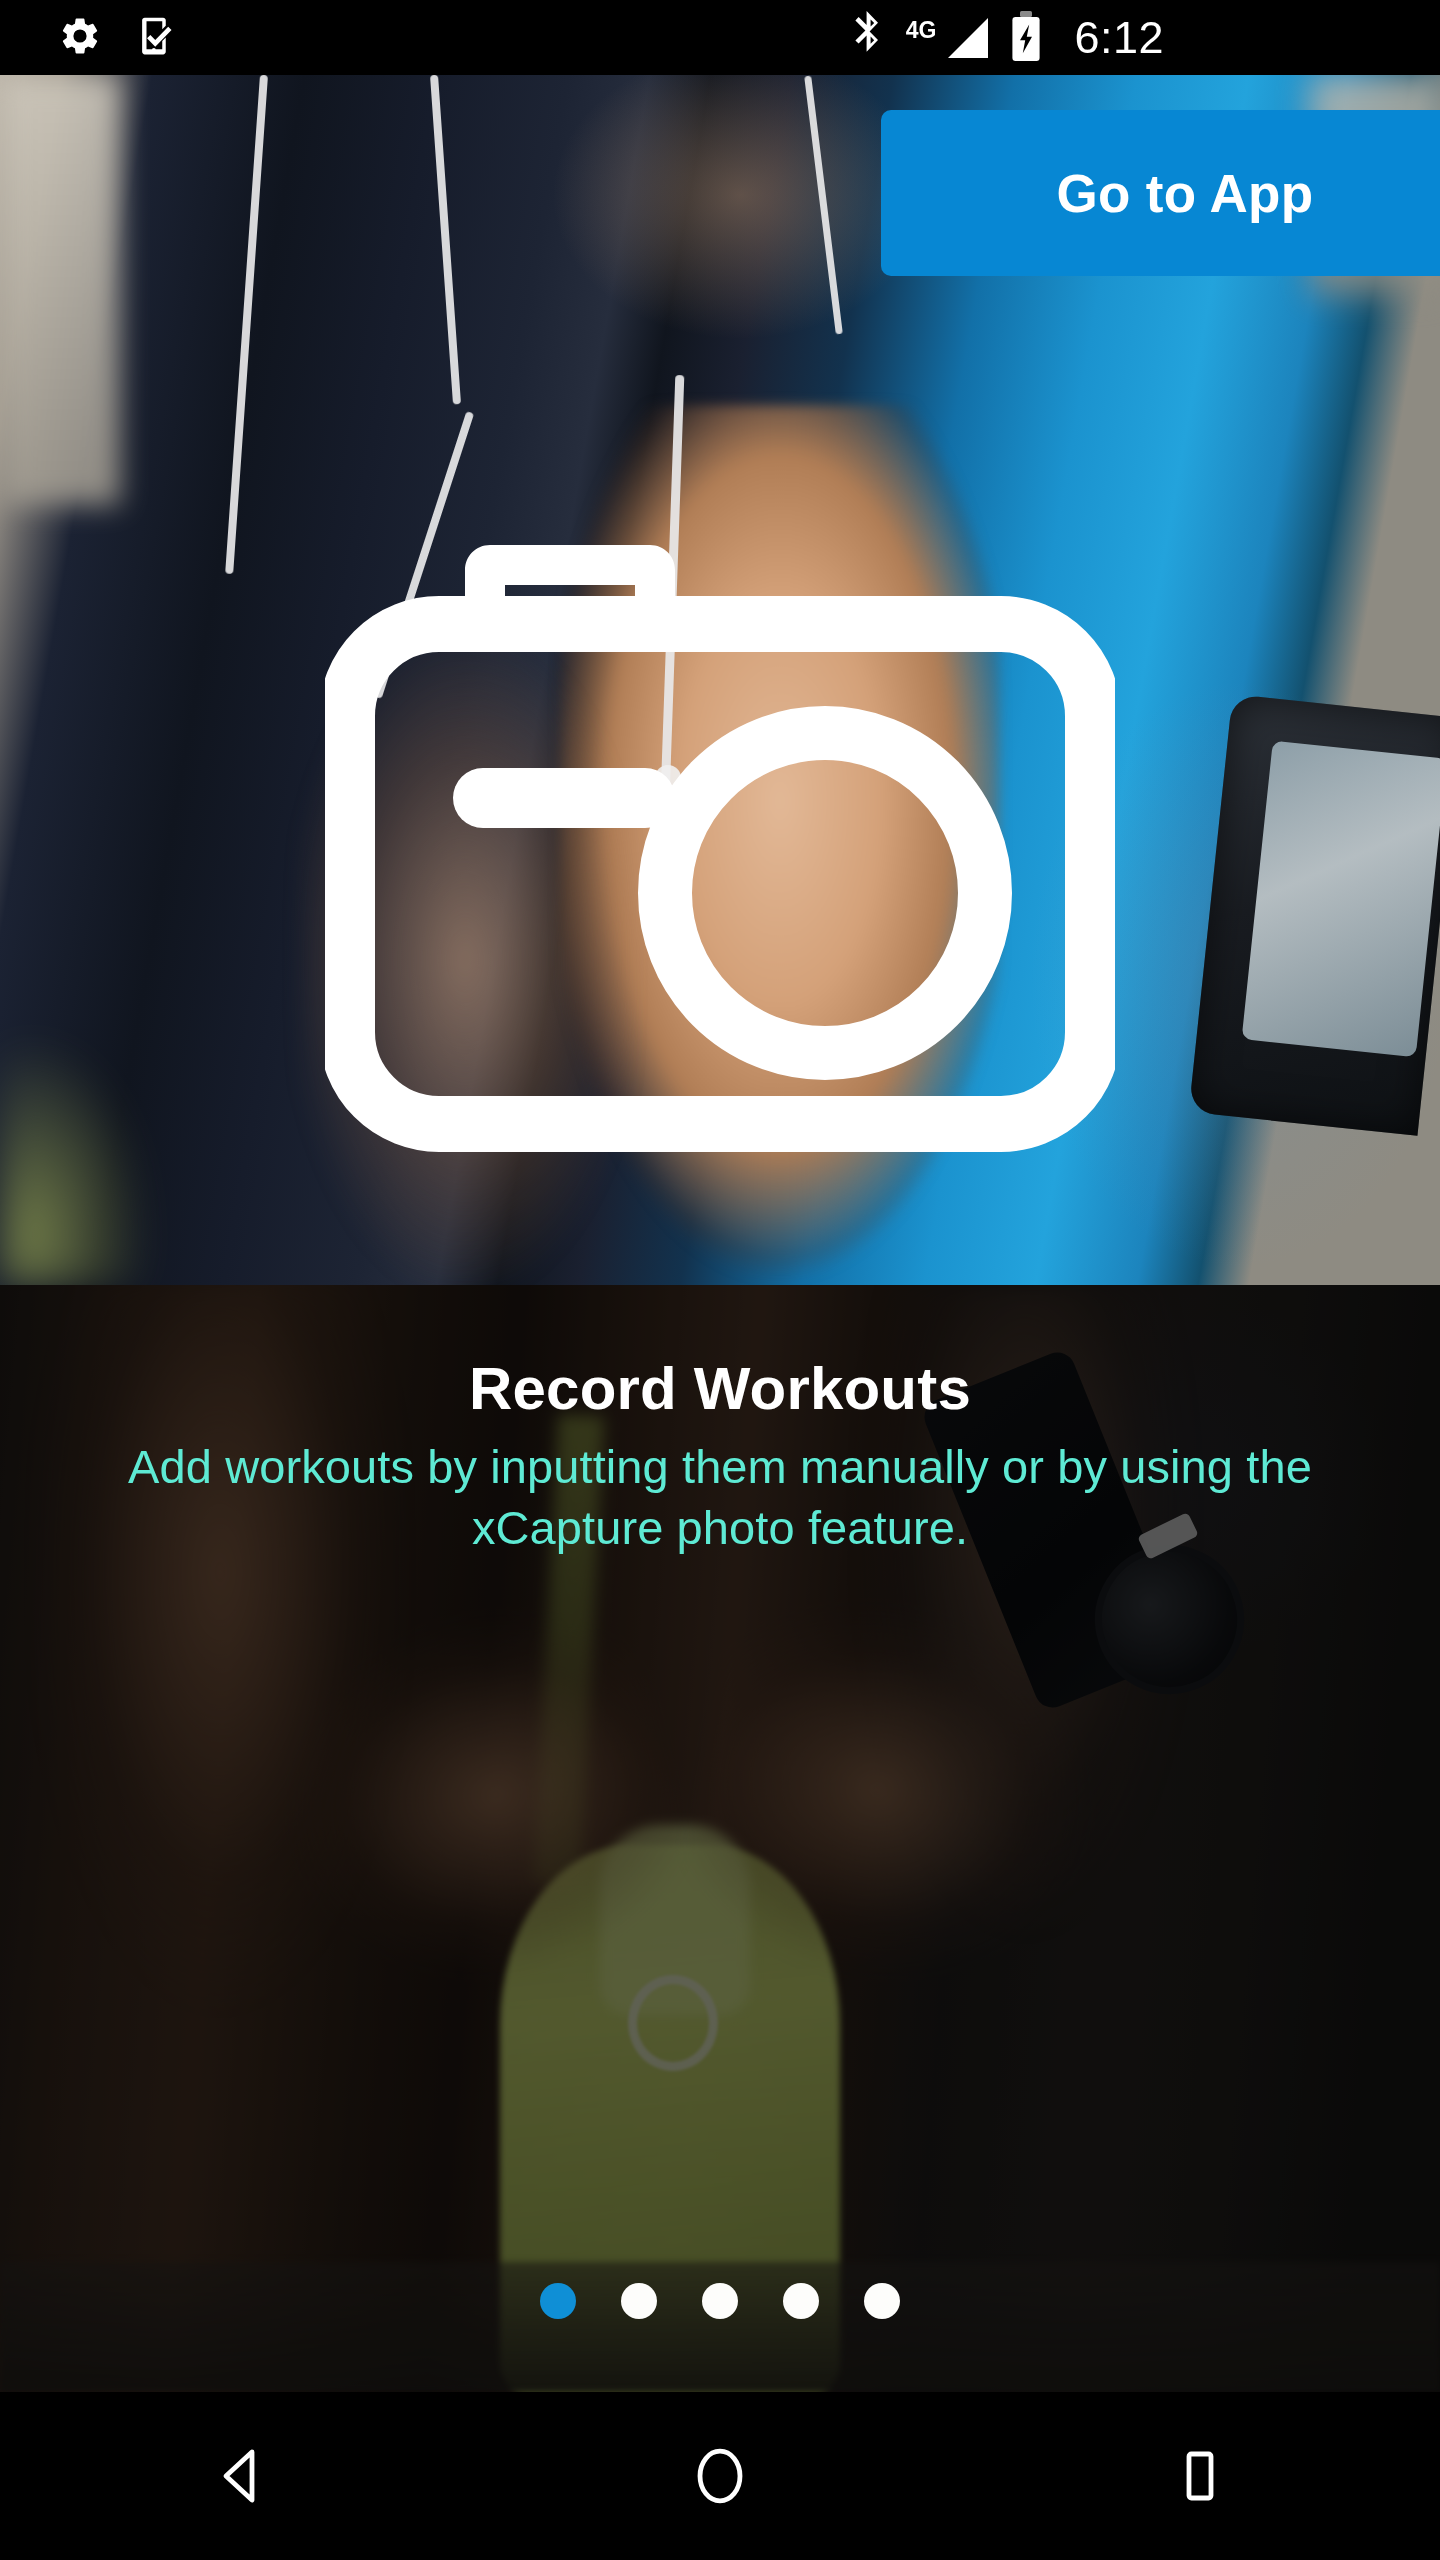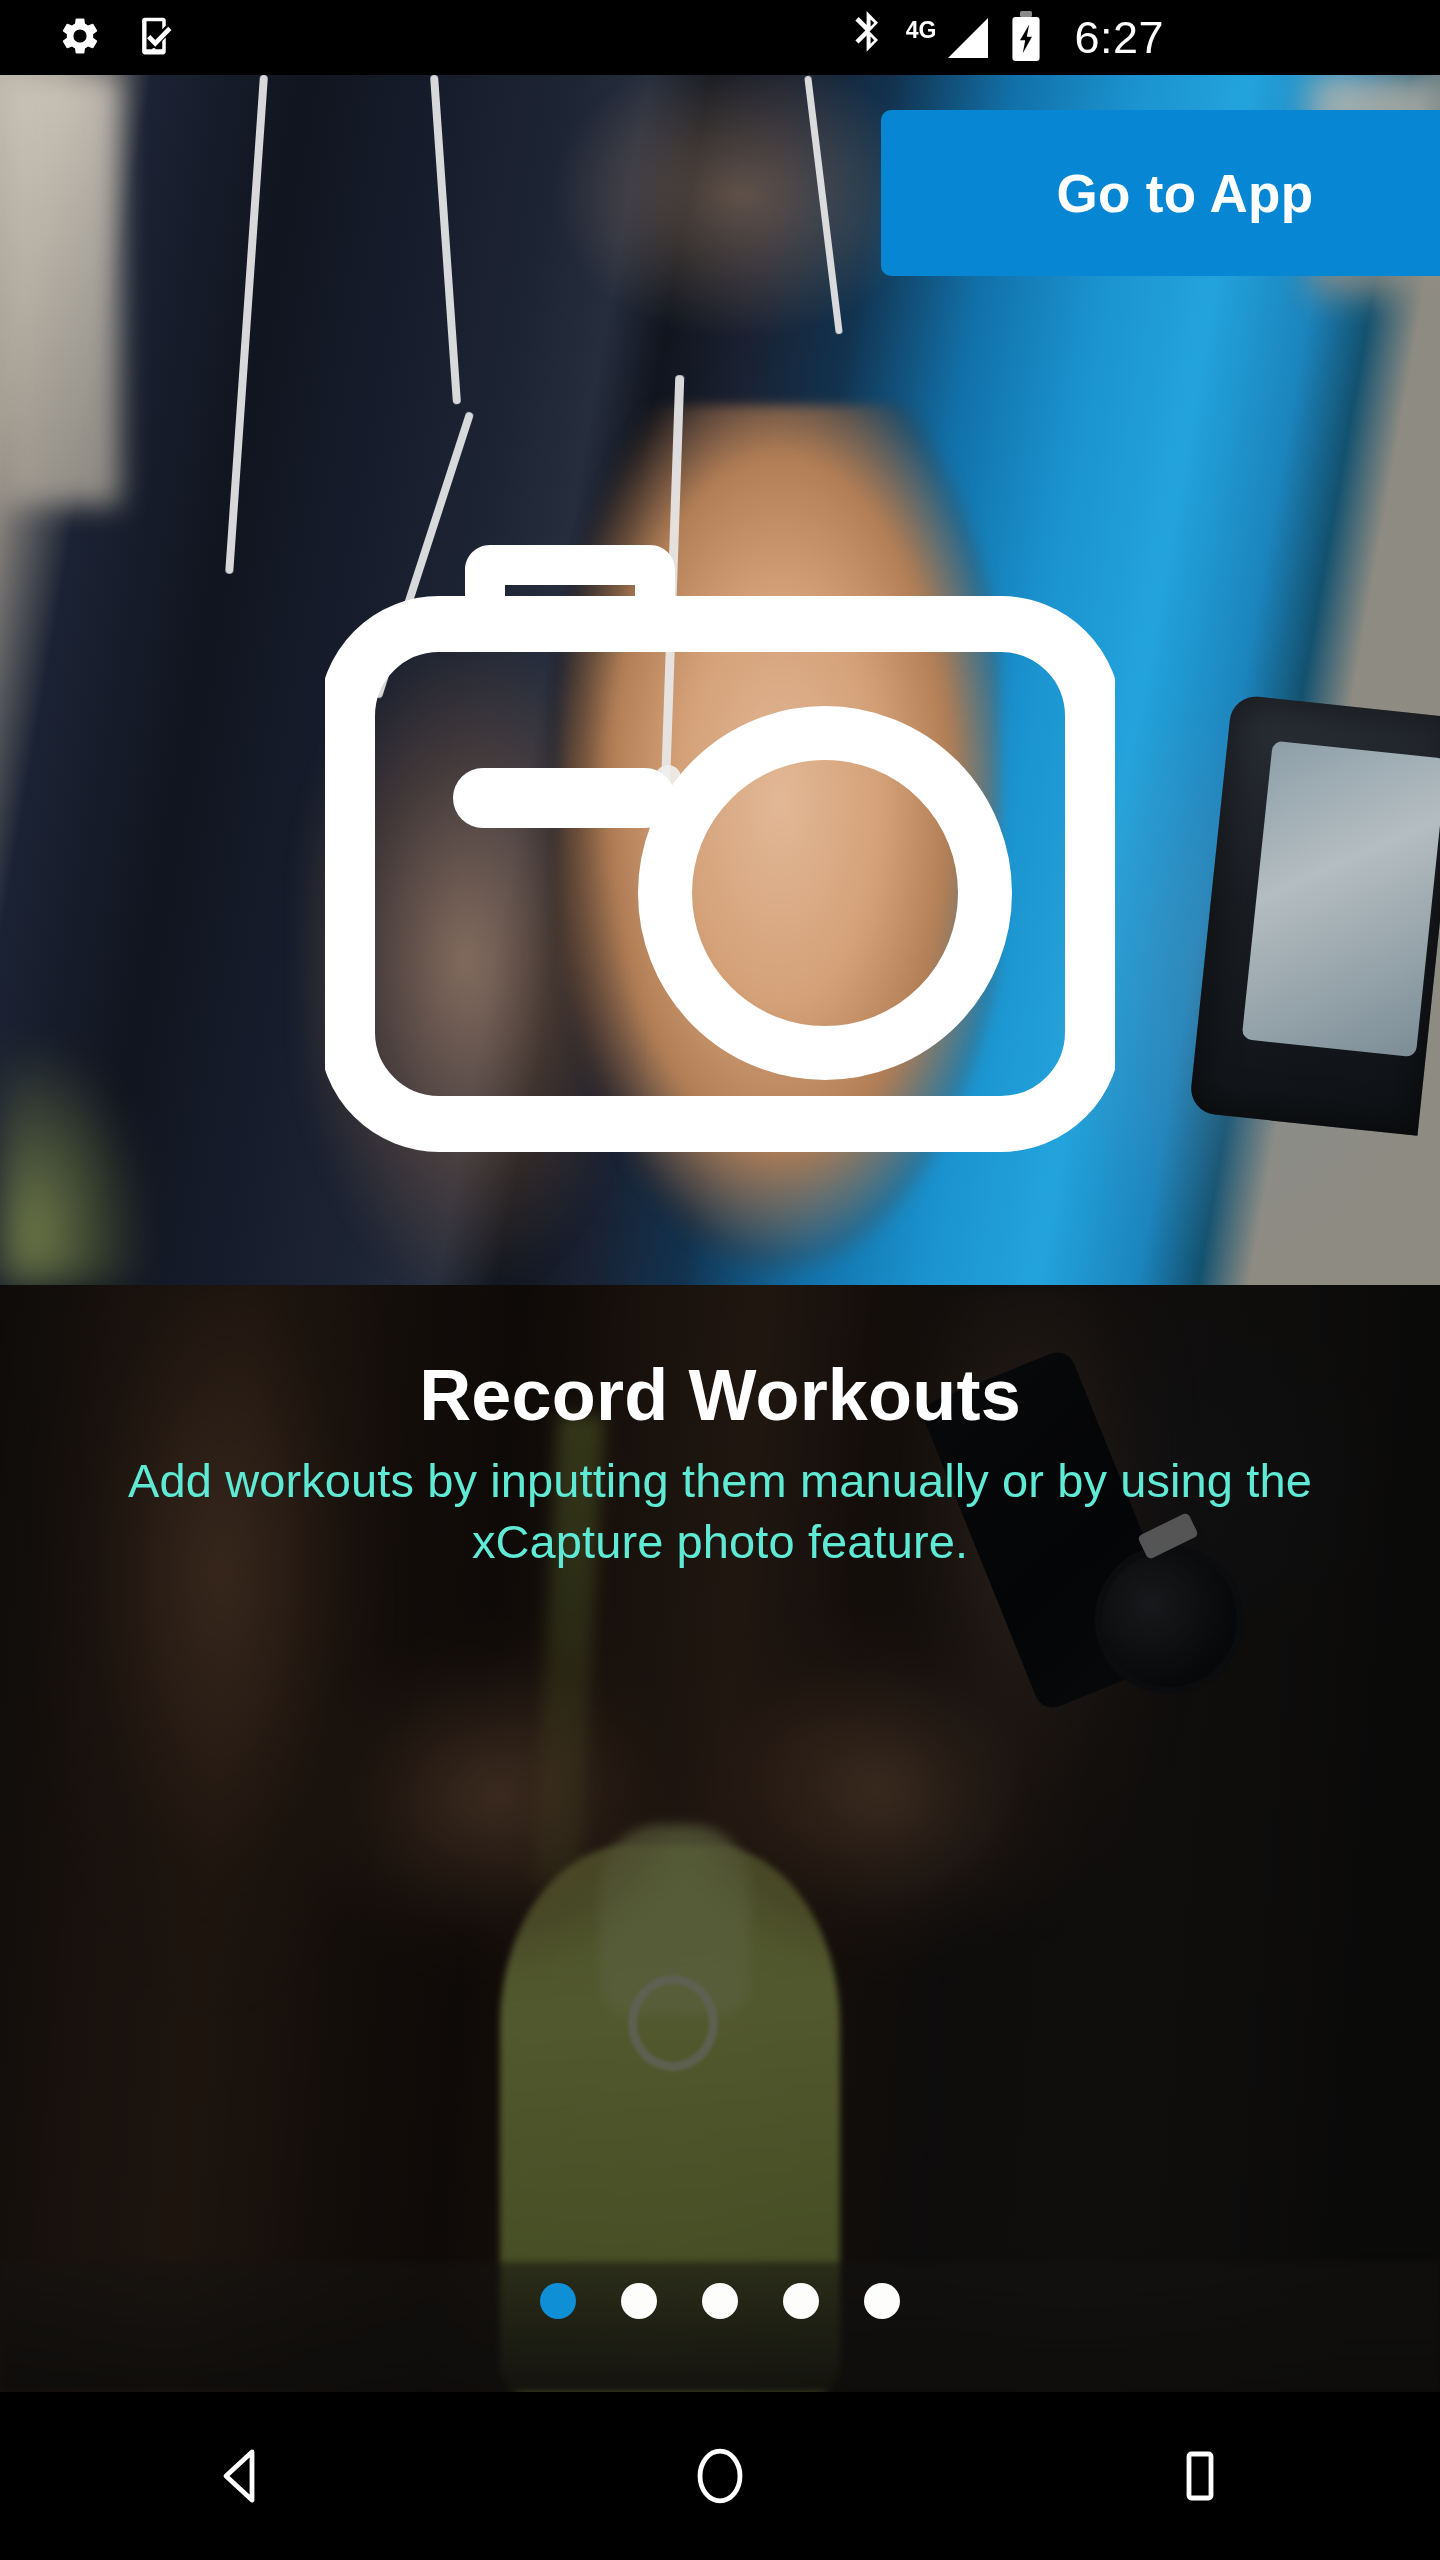--- a/index.html
+++ b/index.html
@@ -379,21 +379,21 @@
   .textblock {
     position: absolute;
     top: 1355px; left: 0;
     width: 1440px;
     text-align: center;
     z-index: 30;
     pointer-events: none;
   }
   .title {
     color: #ffffff;
-    font-size: 72px;
+    font-size: 60px;
     font-weight: 700;
     line-height: 1.12;
     margin: 0 0 14px 0;
     letter-spacing: 0.2px;
   }
   .subtitle {
     color: #5eead4;
     font-size: 47px;
     font-weight: 400;
     line-height: 1.30;
@@ -472,21 +472,21 @@
       </span>
       <span class="sb-4g">4G</span>
       <span class="sig-tri"></span>
       <span>
         <svg width="32" height="52" viewBox="0 0 16 26" fill="none">
           <rect x="5" y="0.5" width="6" height="3" rx="0.8" fill="#8a8a8a"></rect>
           <rect x="1.2" y="3.5" width="13.6" height="22" rx="1.6" fill="#ffffff"></rect>
           <path d="M9.6 7.2 5 15.1h2.6L6.4 21.6 11 13.4H8.4z" fill="#000000"></path>
         </svg>
       </span>
-      <span class="sb-time">6:27</span>
+      <span class="sb-time">6:12</span>
     </div>
   </div>
 
   <div class="hero">
     <div class="hero-photo"></div>
     <div class="bg-blurL"></div>
     <div class="bg-blurR"></div>
     <div class="hero-knee"></div>
     <div class="hero-knee2"></div>
     <div class="cable cable-a"></div>

